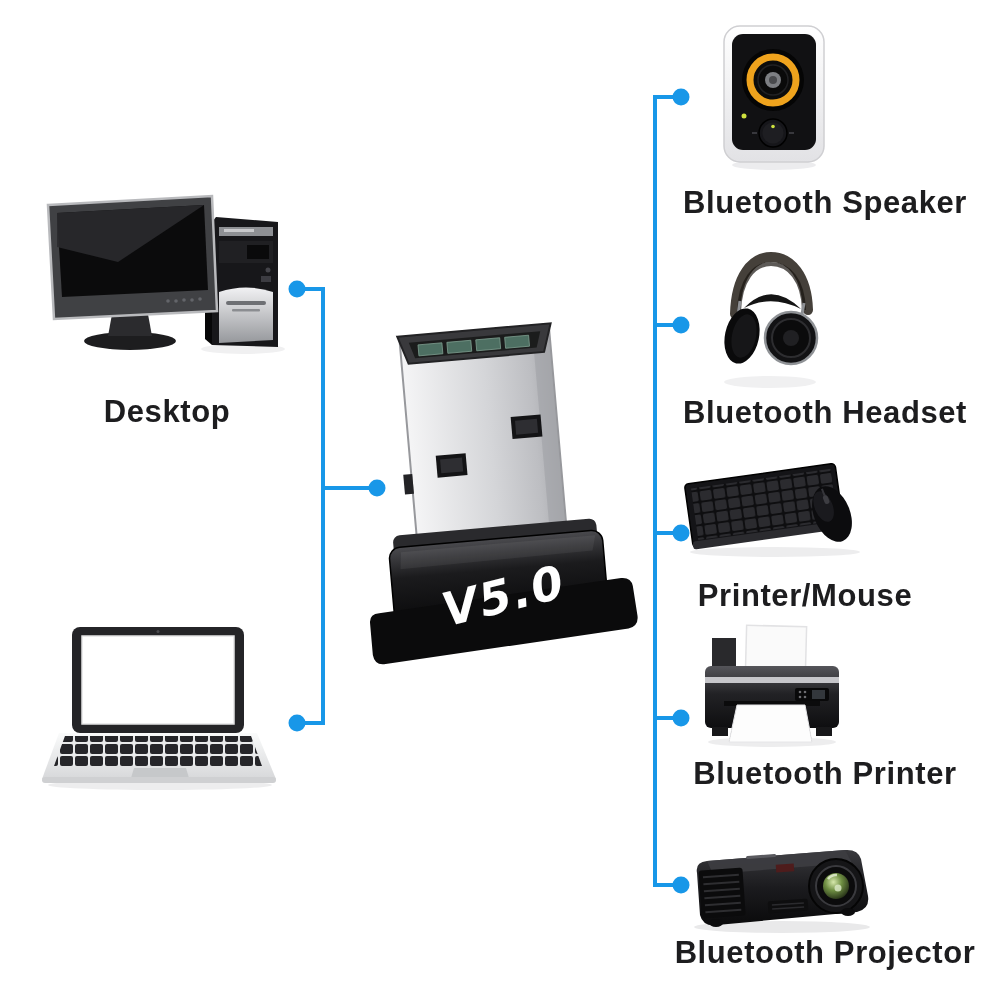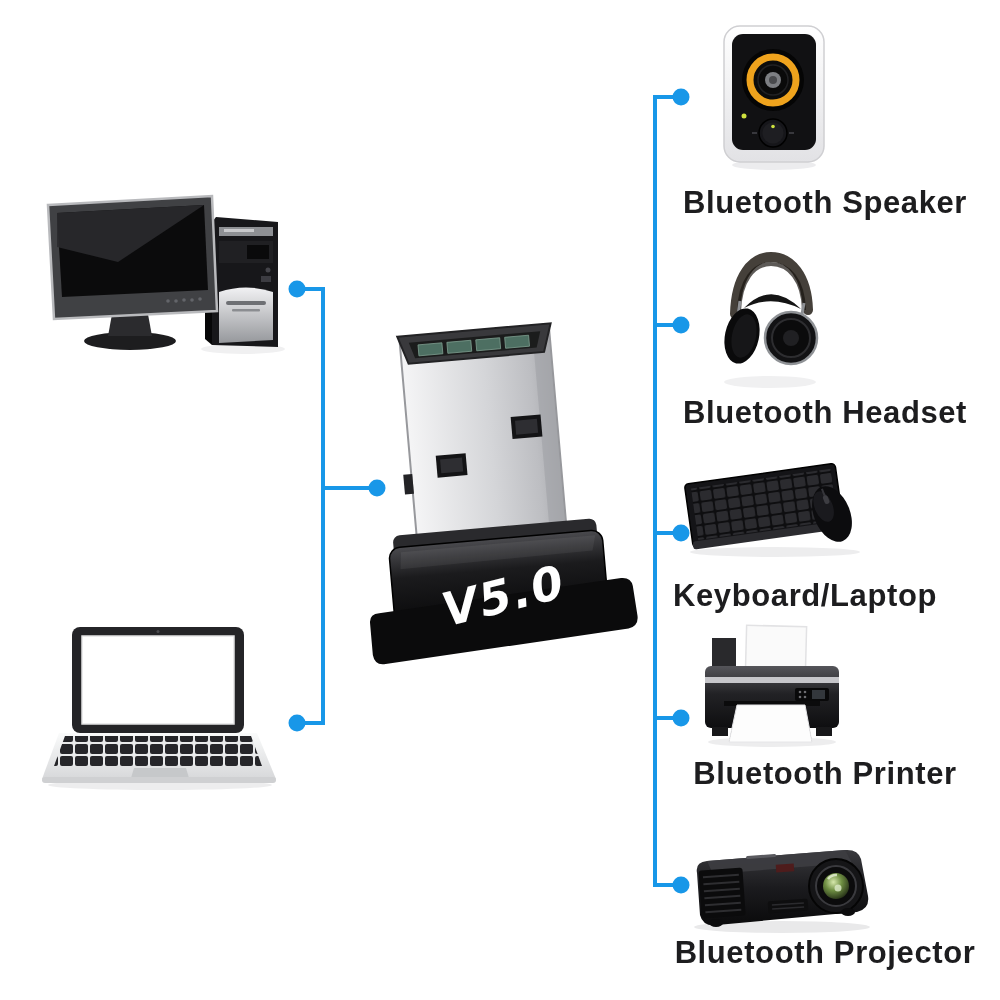--- a/index.html
+++ b/index.html
@@ -251,19 +251,20 @@
     <circle cx="836" cy="886" r="27" fill="#151517" stroke="#050505" stroke-width="2"></circle>
     <circle cx="836" cy="886" r="20" fill="#0b0b0c" stroke="#3a3a3e" stroke-width="2"></circle>
     <circle cx="836" cy="886" r="13" fill="url(#lensGlass)"></circle>
     <path d="M828,879 a10,10 0 0 1 9,-4" stroke="#e8f2d8" stroke-width="2.5" fill="none" opacity="0.8"></path>
     <circle cx="838" cy="888" r="3.5" fill="#d9e7c4" opacity="0.85"></circle>
     <ellipse cx="716" cy="923" rx="7" ry="4" fill="#0c0c0d"></ellipse>
     <ellipse cx="848" cy="912" rx="7" ry="4" fill="#0c0c0d"></ellipse>
   </g>
 </svg>
 
+<div class="label label-desktop">Desktop</div>
 <div class="label label-speaker">Bluetooth Speaker</div>
 <div class="label label-headset">Bluetooth Headset</div>
-<div class="label label-keyboard">Keyboard/Laptop</div>
+<div class="label label-keyboard">Printer/Mouse</div>
 <div class="label label-printer">Bluetooth Printer</div>
 <div class="label label-projector">Bluetooth Projector</div>
 
 </div>
 
 </body></html>

